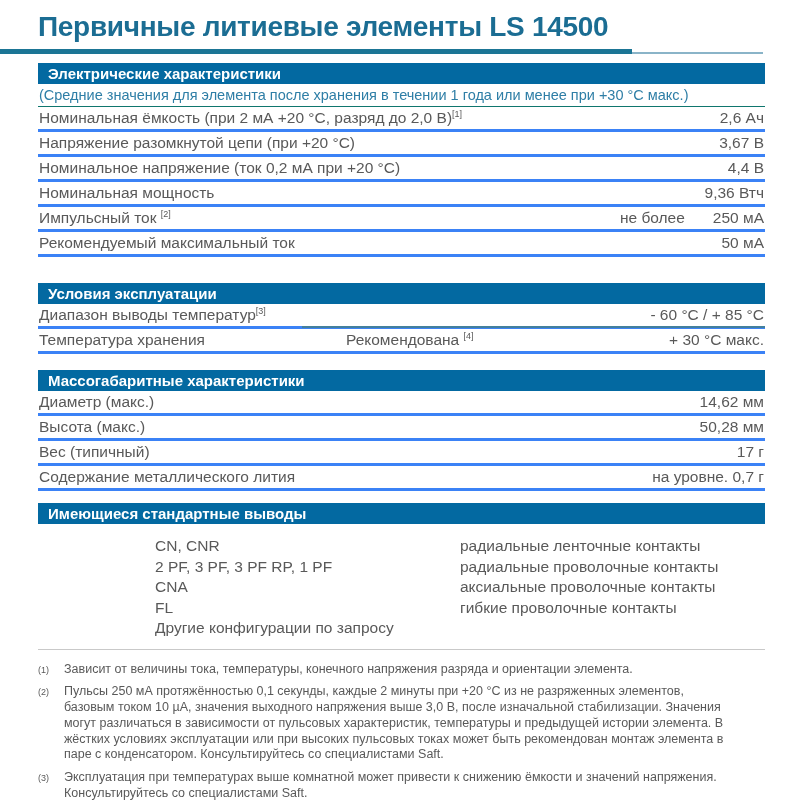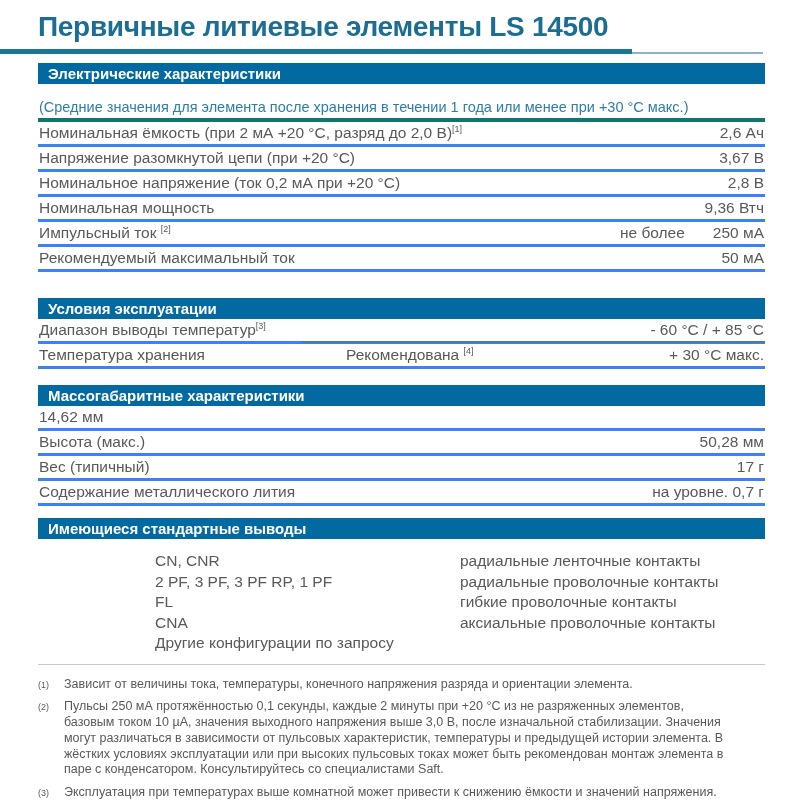--- a/index.html
+++ b/index.html
@@ -24,23 +24,22 @@
 
   
   .sec-bar {
     background:#0369a1; color:#ffffff;
     font-size:15px; font-weight:700;
     padding:2px 10px; line-height:17px;
   }
   .subtitle {
     font-size:14.5px; color:#2e7ea6;
     padding:3px 0 2px 1px;
-    border-bottom:4px solid #0f766e;
+    border-bottom:1px solid #0f766e;
     line-height:17px;
-    margin-top:12px;
   }
 
   
   .row {
     display:flex; align-items:baseline;
     border-bottom:3px solid #3b82f6;
     padding:3px 1px; font-size:15.5px; line-height:16px;
   }
   .row .label { flex:1; }
   .row .note  { margin-right:28px; white-space:nowrap; }
@@ -96,21 +95,21 @@
         <span class="value">2,6 Ач</span>
       </div>
       <div class="row">
         <span class="label"><span>Напряжение разомкнутой цепи (при +20 °C)</span><sup></sup></span>
 
         <span class="value">3,67 В</span>
       </div>
       <div class="row">
         <span class="label"><span>Номинальное напряжение (ток 0,2 мА при +20 °C)</span><sup></sup></span>
 
-        <span class="value">2,8 В</span>
+        <span class="value">4,4 В</span>
       </div>
       <div class="row">
         <span class="label"><span>Номинальная мощность</span><sup></sup></span>
 
         <span class="value">9,36 Втч</span>
       </div>
       <div class="row">
         <span class="label"><span>Импульсный ток </span><sup>[2]</sup></span>
         <span class="note">не более</span>
         <span class="value">250 мА</span>
@@ -134,20 +133,21 @@
         <span class="label"><span>Температура хранения</span><sup></sup></span>
         <span class="mid"><span>Рекомендована </span><sup>[4]</sup></span>
         <span class="value">+ 30 °C макс.</span>
       </div>
     </div>
 
     <div class="section sec-dimensions">
       <div class="sec-bar">Массогабаритные характеристики</div>
 
       <div class="row">
+        <span class="label">Диаметр (макс.)</span>
         <span class="value">14,62 мм</span>
       </div>
       <div class="row">
         <span class="label">Высота (макс.)</span>
         <span class="value">50,28 мм</span>
       </div>
       <div class="row">
         <span class="label">Вес (типичный)</span>
         <span class="value">17 г</span>
       </div>
@@ -163,26 +163,26 @@
       <div class="terminals-list">
         <div class="trow">
           <span class="code">CN, CNR</span>
           <span class="desc">радиальные ленточные контакты</span>
         </div>
         <div class="trow">
           <span class="code">2 PF, 3 PF, 3 PF RP, 1 PF</span>
           <span class="desc">радиальные проволочные контакты</span>
         </div>
         <div class="trow">
+          <span class="code">CNA</span>
+          <span class="desc">аксиальные проволочные контакты</span>
+        </div>
+        <div class="trow">
           <span class="code">FL</span>
           <span class="desc">гибкие проволочные контакты</span>
-        </div>
-        <div class="trow">
-          <span class="code">CNA</span>
-          <span class="desc">аксиальные проволочные контакты</span>
         </div>
         <div class="trow">
           <span class="code">Другие конфигурации по запросу</span>
           <span class="desc"></span>
         </div>
       </div>
     </div>
 
     <div class="foot-divider"></div>
     <div class="footnotes">

